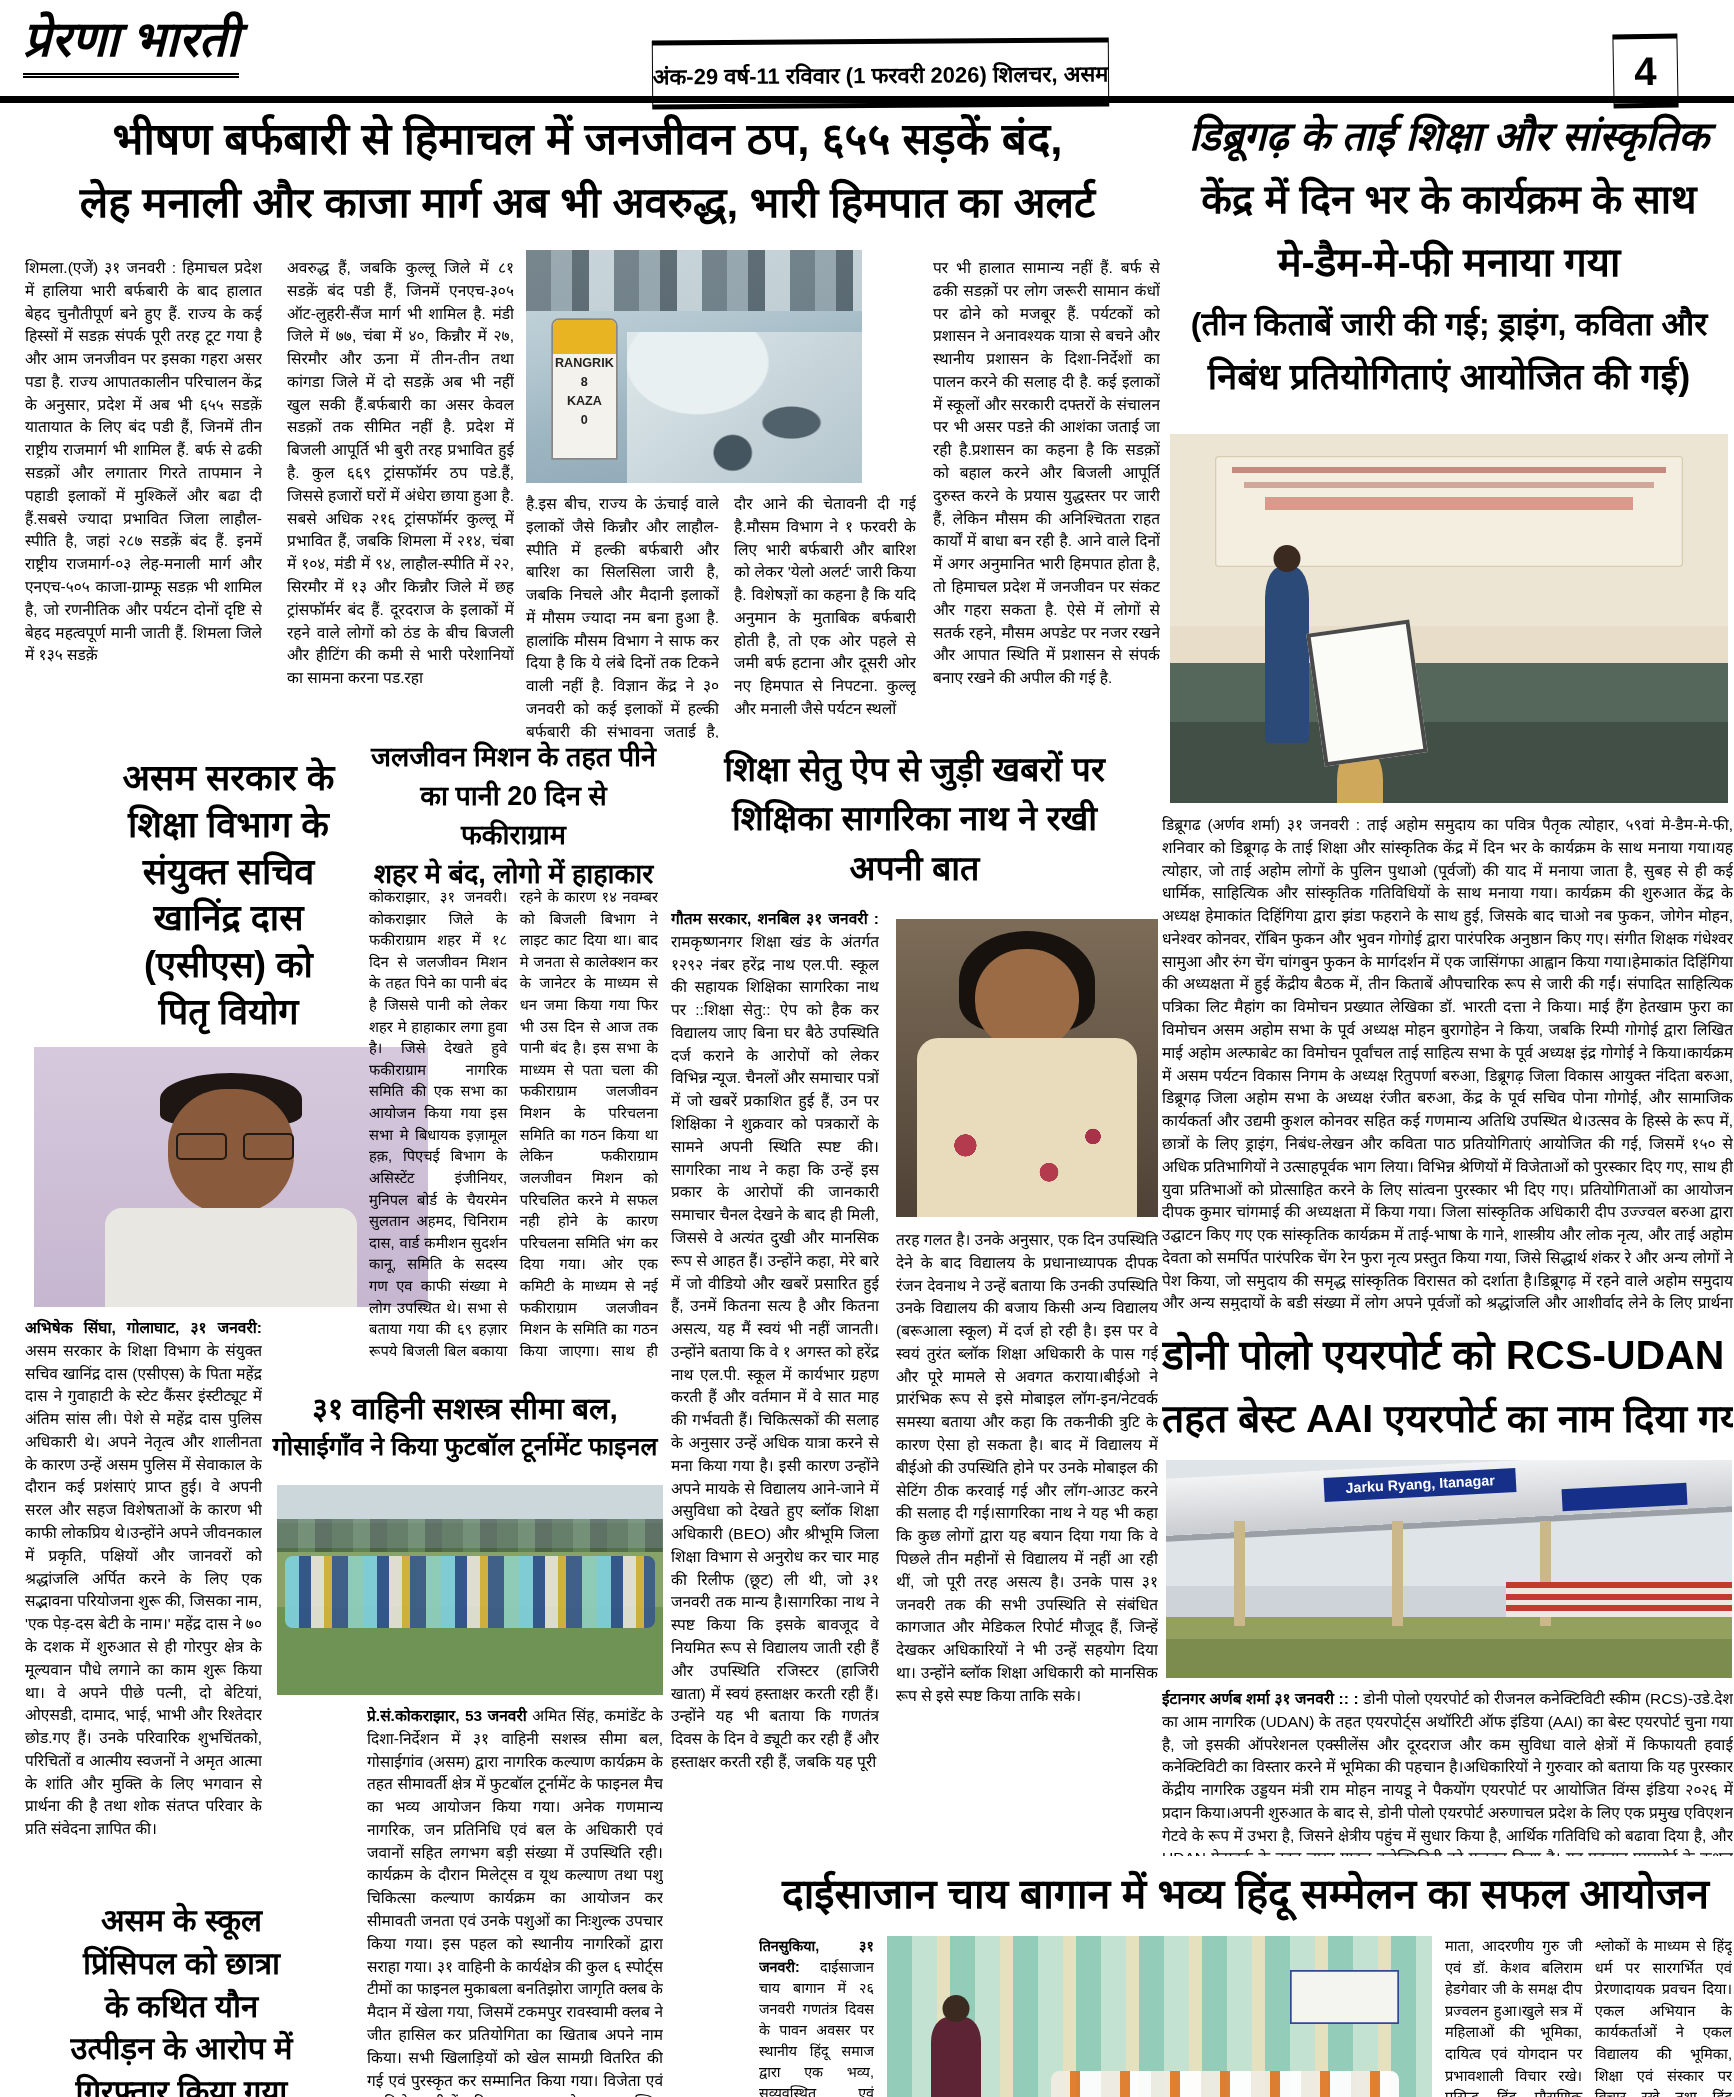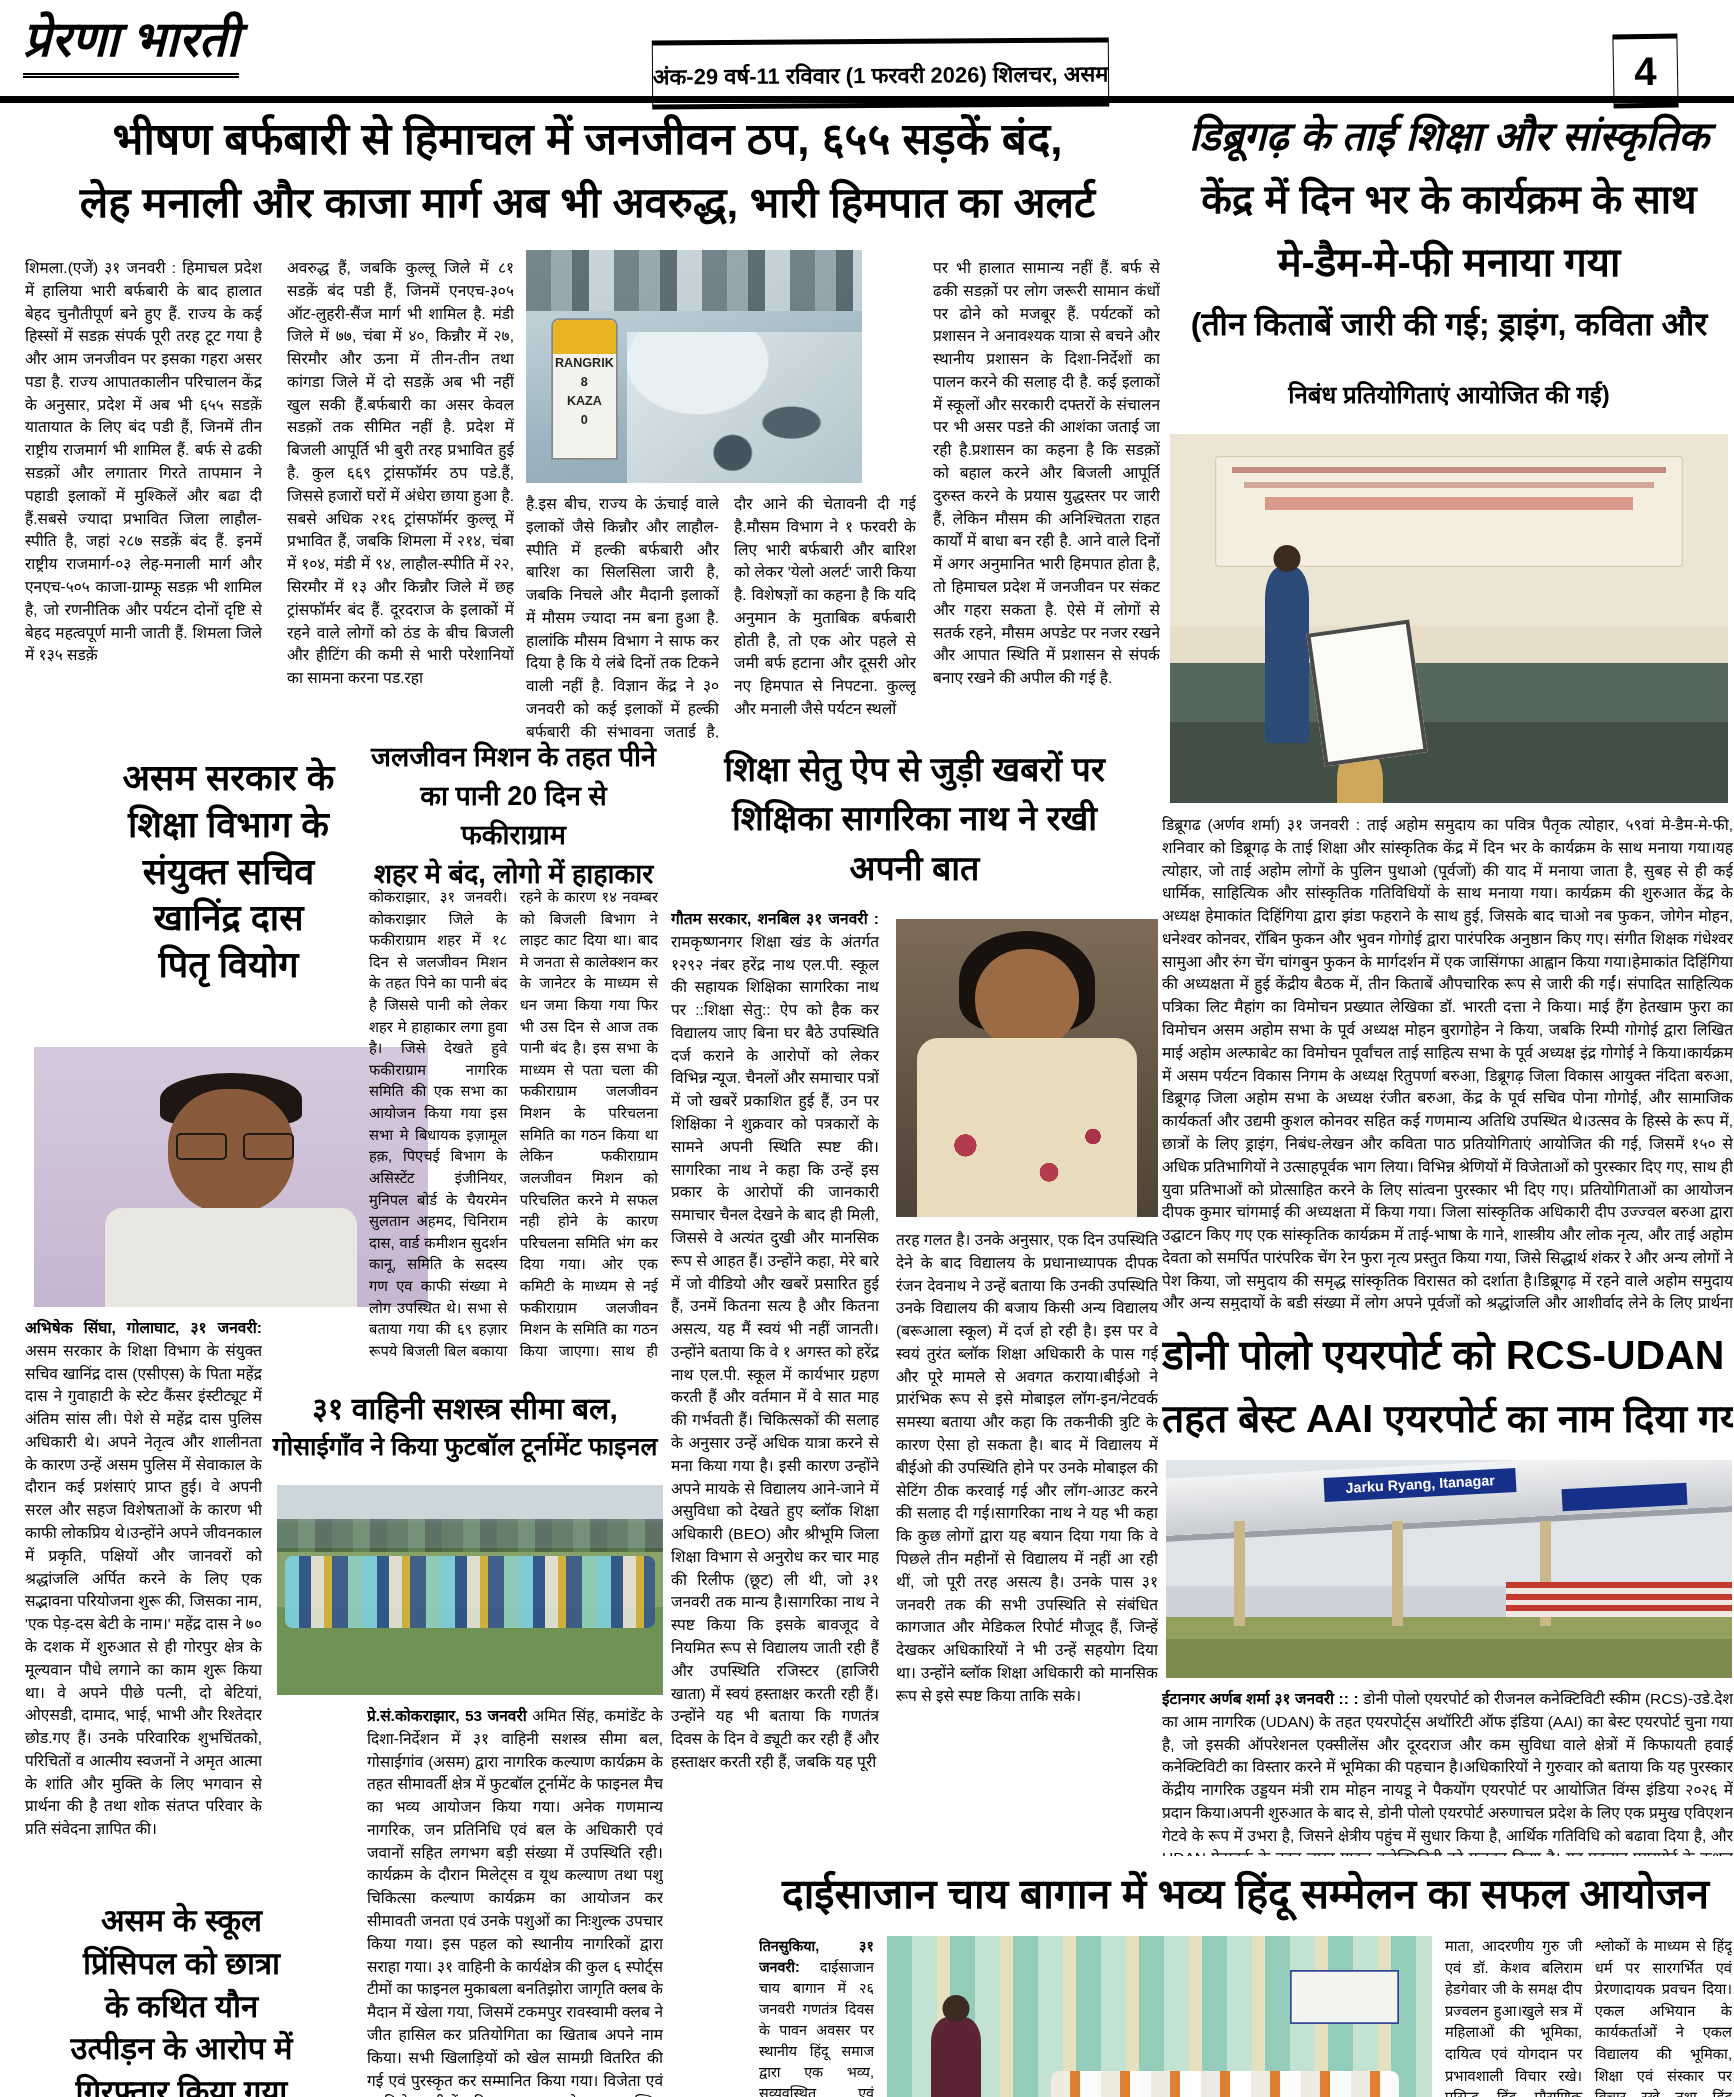--- a/index.html
+++ b/index.html
@@ -55,21 +55,21 @@
   </div>
 
   <div class="abs body" style="left:526px;top:493px;width:193px;height:245px;">है.इस बीच, राज्य के ऊंचाई वाले इलाकों जैसे किन्नौर और लाहौल-स्पीति में हल्की बर्फबारी और बारिश का सिलसिला जारी है, जबकि निचले और मैदानी इलाकों में मौसम ज्यादा नम बना हुआ है. हालांकि मौसम विभाग ने साफ कर दिया है कि ये लंबे दिनों तक टिकने वाली नहीं है. विज्ञान केंद्र ने ३० जनवरी को कई इलाकों में हल्की बर्फबारी की संभावना जताई है, जबकि ३१ जनवरी से ३ फरवरी के बीच फिर बर्फबारी के</div>
   <div class="abs body" style="left:734px;top:493px;width:182px;height:245px;">दौर आने की चेतावनी दी गई है.मौसम विभाग ने १ फरवरी के लिए भारी बर्फबारी और बारिश को लेकर 'येलो अलर्ट' जारी किया है. विशेषज्ञों का कहना है कि यदि अनुमान के मुताबिक बर्फबारी होती है, तो एक ओर पहले से जमी बर्फ हटाना और दूसरी ओर नए हिमपात से निपटना. कुल्लू और मनाली जैसे पर्यटन स्थलों</div>
   <div class="abs body" style="left:933px;top:257px;width:227px;height:482px;">पर भी हालात सामान्य नहीं हैं. बर्फ से ढकी सडक़ों पर लोग जरूरी सामान कंधों पर ढोने को मजबूर हैं. पर्यटकों को प्रशासन ने अनावश्यक यात्रा से बचने और स्थानीय प्रशासन के दिशा-निर्देशों का पालन करने की सलाह दी है. कई इलाकों में स्कूलों और सरकारी दफ्तरों के संचालन पर भी असर पडऩे की आशंका जताई जा रही है.प्रशासन का कहना है कि सडक़ों को बहाल करने और बिजली आपूर्ति दुरुस्त करने के प्रयास युद्धस्तर पर जारी हैं, लेकिन मौसम की अनिश्चितता राहत कार्यों में बाधा बन रही है. आने वाले दिनों में अगर अनुमानित भारी हिमपात होता है, तो हिमाचल प्रदेश में जनजीवन पर संकट और गहरा सकता है. ऐसे में लोगों से सतर्क रहने, मौसम अपडेट पर नजर रखने और आपात स्थिति में प्रशासन से संपर्क बनाए रखने की अपील की गई है.</div>
 
   <div class="abs hl nw" style="left:1170px;top:110px;width:558px;font-size:40px;font-style:italic;">डिब्रूगढ़ के ताई शिक्षा और सांस्कृतिक</div>
   <div class="abs hl nw" style="left:1170px;top:173px;width:558px;font-size:40px;">केंद्र में दिन भर के कार्यक्रम के साथ</div>
   <div class="abs hl nw" style="left:1170px;top:236px;width:558px;font-size:40px;">मे-डैम-मे-फी मनाया गया</div>
   <div class="abs hl nw" style="left:1170px;top:303px;width:558px;font-size:32px;">(तीन किताबें जारी की गई; ड्राइंग, कविता और</div>
-  <div class="abs hl nw" style="left:1170px;top:353px;width:558px;font-size:24px;margin-top:26px;">निबंध प्रतियोगिताएं आयोजित की गई)</div>
+  <div class="abs hl nw" style="left:1170px;top:353px;width:558px;font-size:36px;">निबंध प्रतियोगिताएं आयोजित की गई)</div>
 
   <div class="photo" style="left:1170px;top:434px;width:558px;height:369px;background:linear-gradient(#ece5d4 0 52%,#e7ddc8 52% 62%,#55665b 62% 78%,#424f47 78% 100%);">
     <div class="abs" style="left:8%;top:6%;width:84%;height:30%;background:#f3eee0;border-radius:3.4px;box-shadow:inset 0 0 0 1.3px #d8cdb2;">
       <div style="margin:11px 17px 0;height:5.9px;background:#9a3b2e;opacity:.55;"></div>
       <div style="margin:9.2px 29px 0;height:5.9px;background:#9a3b2e;opacity:.4;"></div>
       <div style="margin:9.2px 50px 0;height:12.6px;background:#c04536;opacity:.5;"></div>
     </div>
     <div class="fig abs" style="left:17%;top:36%;width:44px;height:176px;background:#2c4a78;"></div>
     <div class="fig abs" style="left:30%;top:38%;width:46px;height:168px;background:#cfa85c;"></div>
 
@@ -79,20 +79,21 @@
   <div class="abs body" style="left:1162px;top:814px;width:571px;height:497px;">
     <span class="byline"></span>
     <span>डिब्रूगढ (अर्णव शर्मा) ३१ जनवरी : ताई अहोम समुदाय का पवित्र पैतृक त्योहार, ५९वां मे-डैम-मे-फी, शनिवार को डिब्रूगढ़ के ताई शिक्षा और सांस्कृतिक केंद्र में दिन भर के कार्यक्रम के साथ मनाया गया।यह त्योहार, जो ताई अहोम लोगों के पुलिन पुथाओ (पूर्वजों) की याद में मनाया जाता है, सुबह से ही कई धार्मिक, साहित्यिक और सांस्कृतिक गतिविधियों के साथ मनाया गया। कार्यक्रम की शुरुआत केंद्र के अध्यक्ष हेमाकांत दिहिंगिया द्वारा झंडा फहराने के साथ हुई, जिसके बाद चाओ नब फुकन, जोगेन मोहन, धनेश्वर कोनवर, रॉबिन फुकन और भुवन गोगोई द्वारा पारंपरिक अनुष्ठान किए गए। संगीत शिक्षक गंधेश्वर सामुआ और रुंग चेंग चांगबुन फुकन के मार्गदर्शन में एक जासिंगफा आह्वान किया गया।हेमाकांत दिहिंगिया की अध्यक्षता में हुई केंद्रीय बैठक में, तीन किताबें औपचारिक रूप से जारी की गईं। संपादित साहित्यिक पत्रिका लिट मैहांग का विमोचन प्रख्यात लेखिका डॉ. भारती दत्ता ने किया। माई हैंग हेतखाम फुरा का विमोचन असम अहोम सभा के पूर्व अध्यक्ष मोहन बुरागोहेन ने किया, जबकि रिम्पी गोगोई द्वारा लिखित माई अहोम अल्फाबेट का विमोचन पूर्वांचल ताई साहित्य सभा के पूर्व अध्यक्ष इंद्र गोगोई ने किया।कार्यक्रम में असम पर्यटन विकास निगम के अध्यक्ष रितुपर्णा बरुआ, डिब्रूगढ़ जिला विकास आयुक्त नंदिता बरुआ, डिब्रूगढ़ जिला अहोम सभा के अध्यक्ष रंजीत बरुआ, केंद्र के पूर्व सचिव पोना गोगोई, और सामाजिक कार्यकर्ता और उद्यमी कुशल कोनवर सहित कई गणमान्य अतिथि उपस्थित थे।उत्सव के हिस्से के रूप में, छात्रों के लिए ड्राइंग, निबंध-लेखन और कविता पाठ प्रतियोगिताएं आयोजित की गई, जिसमें १५० से अधिक प्रतिभागियों ने उत्साहपूर्वक भाग लिया। विभिन्न श्रेणियों में विजेताओं को पुरस्कार दिए गए, साथ ही युवा प्रतिभाओं को प्रोत्साहित करने के लिए सांत्वना पुरस्कार भी दिए गए। प्रतियोगिताओं का आयोजन दीपक कुमार चांगमाई की अध्यक्षता में किया गया। जिला सांस्कृतिक अधिकारी दीप उज्ज्वल बरुआ द्वारा उद्घाटन किए गए एक सांस्कृतिक कार्यक्रम में ताई-भाषा के गाने, शास्त्रीय और लोक नृत्य, और ताई अहोम देवता को समर्पित पारंपरिक चेंग रेन फुरा नृत्य प्रस्तुत किया गया, जिसे सिद्धार्थ शंकर रे और अन्य लोगों ने पेश किया, जो समुदाय की समृद्ध सांस्कृतिक विरासत को दर्शाता है।डिब्रूगढ़ में रहने वाले अहोम समुदाय और अन्य समुदायों के बडी संख्या में लोग अपने पूर्वजों को श्रद्धांजलि और आशीर्वाद लेने के लिए प्रार्थना स्थल पर आए। सभा को संबोधित करते हुए, अढऊ के चेयरमैन रितुपर्णा बरुआ ने युवा पीढी को जोडऩे और ताई अहोम समुदाय की गौरवशाली विरासत को संरक्षित करने में मे-डैम-मे-फी जैसे त्योहारों के महत्व पर जोर दिया।ताई शिक्षा और सांस्कृतिक केंद्र में यह उत्सव एक बार फिर डिब्रूगढ़ शहर के केंद्र में ताई समुदाय की एकता, सांस्कृतिक गौरव और स्थायी परंपराओं को उजागर करता है।</span>
   </div>
 
   <div class="abs hl" style="left:29px;top:755px;width:399px;font-size:36px;line-height:1.3;text-align:center;">
     <div>असम सरकार के</div>
     <div>शिक्षा विभाग के</div>
     <div>संयुक्त सचिव</div>
     <div>खानिंद्र दास</div>
+    <div>(एसीएस) को</div>
     <div>पितृ वियोग</div>
   </div>
   <div class="photo" style="left:34px;top:1047px;width:394px;height:260px;background:linear-gradient(#d6c9dd,#c6b6d0);">
     <div class="abs" style="left:32%;top:10%;width:36%;height:20%;background:#1d1612;border-radius:50% 50% 20% 20%;"></div>
     <div class="abs" style="left:34%;top:16%;width:32%;height:48%;background:#8a5a3c;border-radius:46%;"></div>
     <div class="abs" style="left:36%;top:33%;width:12%;height:9%;border:2.9px solid #221a14;border-radius:5px;"></div>
     <div class="abs" style="left:53%;top:33%;width:12%;height:9%;border:2.9px solid #221a14;border-radius:5px;"></div>
     <div class="abs" style="left:18%;top:62%;width:64%;height:38%;background:#e9e7e2;border-radius:17px 17px 0 0;"></div>
   </div>
   <div class="abs body" style="left:25px;top:1317px;width:237px;height:566px;">

